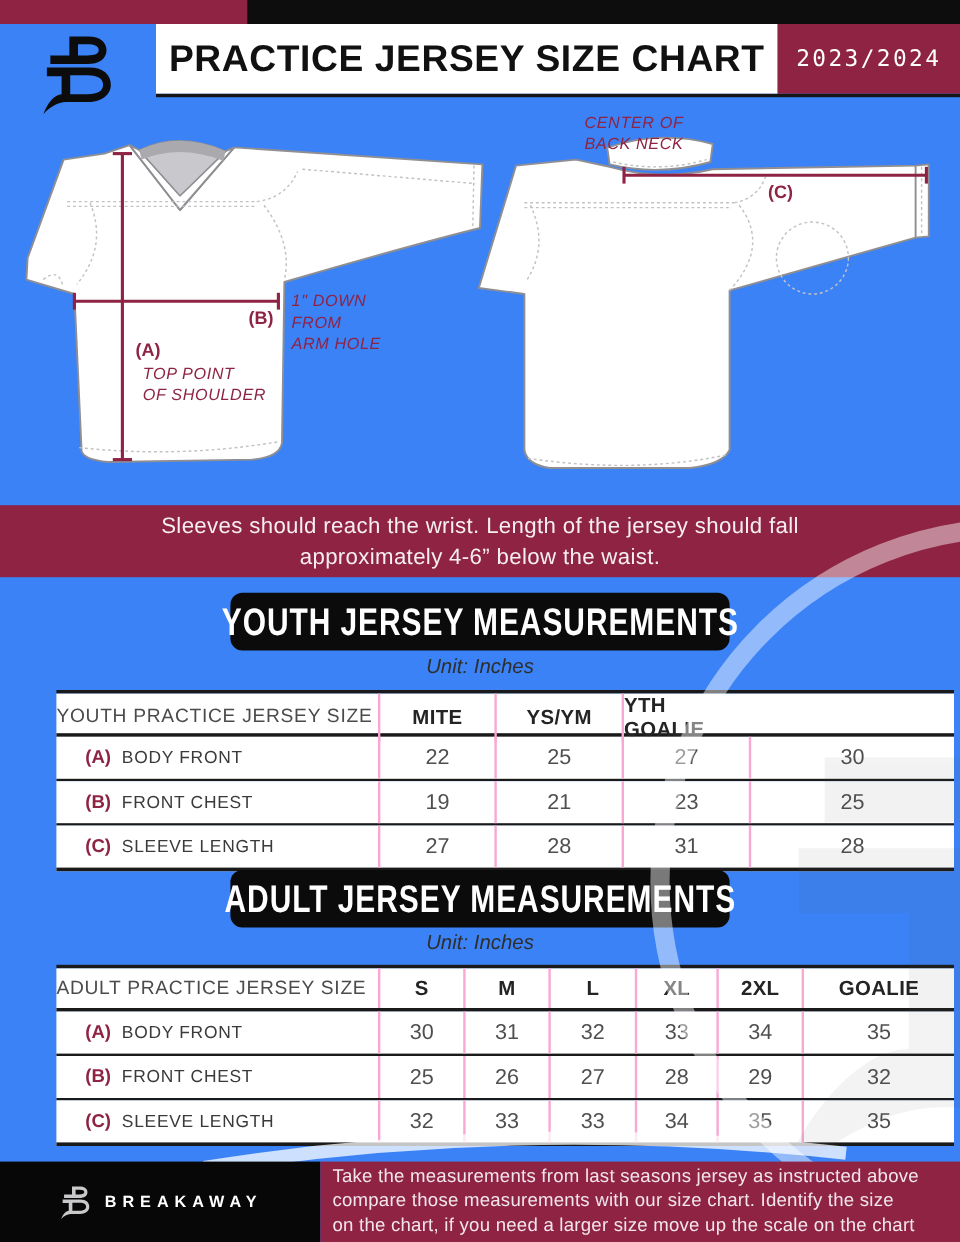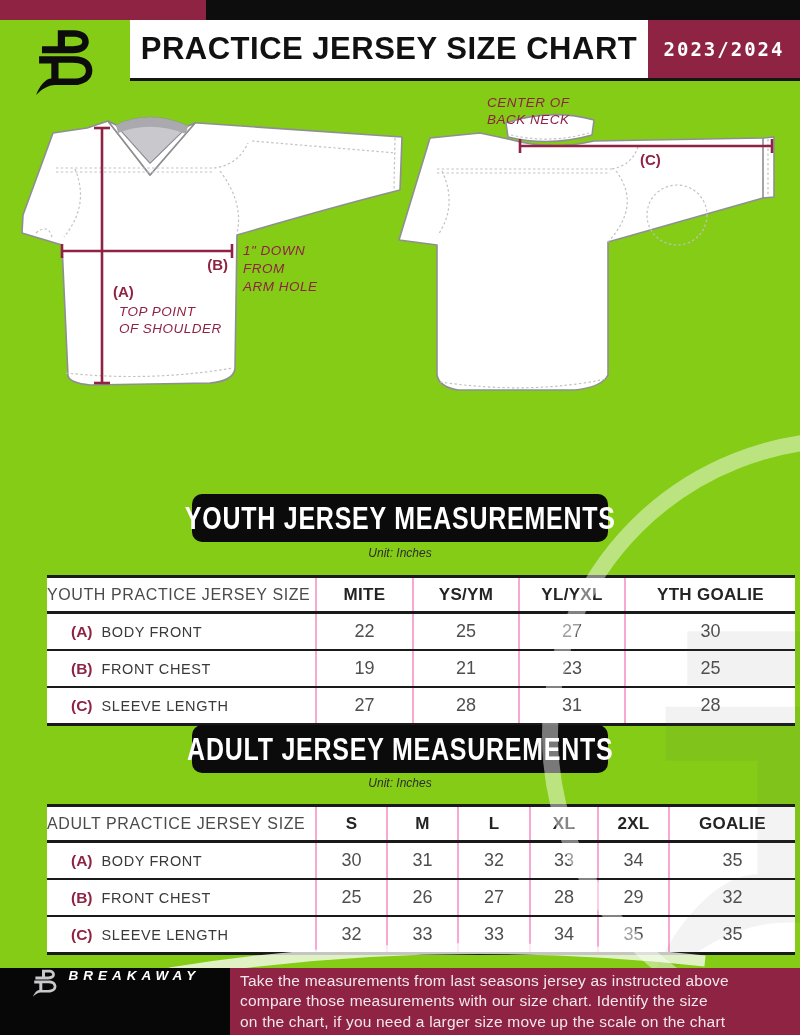--- a/index.html
+++ b/index.html
@@ -1,30 +1,30 @@
 <!DOCTYPE html>
 <html><head>
 <meta charset="utf-8">
 <style>
   html,body{margin:0;padding:0;background:#cfcfd2;}
-  #page{position:relative;width:800px;height:1035px;background:#84cc16;overflow:hidden;
+  #page{position:relative;width:800px;height:1035px;background:#3b82f6;overflow:hidden;
         font-family:"Liberation Sans",sans-serif;}
 
   
   .strip{position:absolute;top:0;height:20px;}
   .strip.maroon{left:0;width:206px;background:#8E2344;}
   .strip.black{left:206px;right:0;background:#0d0d0d;}
 
   
   .titlebar{position:absolute;left:130px;top:20px;width:670px;height:58px;display:flex;
             border-bottom:3px solid #161616;box-sizing:content-box;}
   .titlebar .white{flex:1;background:#ffffff;display:flex;align-items:center;justify-content:center;}
   .titlebar .white h1{margin:0;font-size:31px;font-weight:700;letter-spacing:.5px;color:#111;white-space:nowrap;}
   .titlebar .season{width:152px;background:#8E2344;color:#fff;display:flex;align-items:center;justify-content:center;
-            font-family:"DejaVu Sans Mono",monospace;font-weight:bold;font-size:19px;letter-spacing:2px;}
+            font-family:"DejaVu Sans Mono",monospace;font-weight:normal;font-size:19px;letter-spacing:2px;}
 
   
   .logo{position:absolute;left:28px;top:26px;width:74px;height:72px;}
   .logo path{fill:#0c0c0c;}
 
   
   .jsvg{position:absolute;top:85px;width:420px;height:330px;}
   .jsvg.front{left:0;}
   .jsvg.back{left:380px;}
   .outline{stroke:#8f8f93;stroke-width:1.6;fill:#ffffff;stroke-linejoin:round;}
@@ -36,21 +36,21 @@
   
   .banner{position:absolute;left:0;top:421px;width:800px;height:60px;background:#8E2344;
           display:flex;flex-direction:column;align-items:center;justify-content:center;}
   .banner div{color:#f7eef2;font-size:18.5px;line-height:26px;letter-spacing:.3px;}
 
   
   .section-box{position:absolute;left:50%;transform:translateX(-50%);width:416px;height:48px;
                background:#0b0b0b;border-radius:10px;display:flex;align-items:center;justify-content:center;}
   .section-box span{display:inline-block;color:#fff;font-weight:700;font-size:32px;letter-spacing:1px;
                transform:scaleX(.78);white-space:nowrap;}
-  .unit{position:absolute;left:0;width:800px;text-align:center;font-style:italic;font-size:12px;color:#2e2e2e;}
+  .unit{position:absolute;left:0;width:800px;text-align:center;font-style:italic;font-size:17px;color:#2e2e2e;}
 
   
   .tbl{position:absolute;left:47px;width:748px;border-top:3px solid #1a1a1a;}
   .trow{display:grid;background:#ffffff;}
   .ycols{grid-template-columns:268px 97px 106px 106px 171px;}
   .acols{grid-template-columns:268px 71px 71px 72px 68px 71px 127px;}
   .trow.head{height:33px;border-bottom:3px solid #1a1a1a;}
   .trow.data{height:35px;border-bottom:2px solid #1a1a1a;}
   .trow.data:last-child{border-bottom:3px solid #1a1a1a;}
   .c{display:flex;align-items:center;justify-content:center;}
@@ -61,21 +61,21 @@
   .colhead{font-size:17px;font-weight:bold;color:#242424;letter-spacing:.3px;}
   .rkey{font-size:15.5px;font-weight:bold;color:#8E2344;}
   .rlab{font-size:14.5px;color:#3a3a3a;letter-spacing:.6px;}
   .val{font-size:18px;color:#4f4f4f;}
 
   
   .wm{position:absolute;left:0;top:0;width:800px;height:1035px;pointer-events:none;z-index:5;}
 
   
   .footer{position:absolute;left:0;top:968px;width:800px;height:67px;display:flex;z-index:6;}
-  .footer .fblack{width:230px;background:#070707;display:flex;justify-content:center;gap:9px;font-style:italic;}
+  .footer .fblack{width:267px;background:#070707;display:flex;align-items:center;justify-content:center;gap:9px;}
   .footer .fblack svg{width:30px;height:30px;}
   .footer .fblack svg path{fill:#c9c9cc;}
   .footer .brand{color:#fff;font-size:13.5px;font-weight:bold;letter-spacing:5px;}
   .footer .fmaroon{flex:1;background:#8E2344;display:flex;flex-direction:column;justify-content:center;padding-left:10px;}
   .footer .fmaroon div{color:#f2e6ec;font-size:15.5px;line-height:20.5px;letter-spacing:.2px;}
 </style>
 </head>
 <body>
 
 <div id="page">
@@ -153,32 +153,35 @@
     </g>
     <text class="svg-key" x="228" y="185" text-anchor="end">(B)</text>
     <text class="svg-cap" x="243" y="170">1" DOWN</text>
     <text class="svg-cap" x="243" y="188">FROM</text>
     <text class="svg-cap" x="243" y="206">ARM HOLE</text>
     <text class="svg-key" x="113" y="212">(A)</text>
     <text class="svg-cap" x="119" y="231">TOP POINT</text>
     <text class="svg-cap" x="119" y="248">OF SHOULDER</text>
   </svg>
 
+  <div class="banner">
+    <div>Sleeves should reach the wrist. Length of the jersey should fall</div>
+    <div>approximately 4-6” below the waist.</div>
+  </div>
 
   <div class="section-box" style="top:494px;">
     <span>YOUTH JERSEY MEASUREMENTS</span>
   </div>
   <div class="unit" style="top:546px;">Unit: Inches</div>
 
   <div class="tbl" style="top:575px;">
     <div class="trow head ycols">
       <div class="c first colhead0">YOUTH PRACTICE JERSEY SIZE</div>
       <div class="c sep colhead">MITE</div>
       <div class="c sep colhead">YS/YM</div>
-      <div class="c sep colhead">YL/YXL</div>
       <div class="c sep colhead">YTH GOALIE</div>
     </div>
     <div class="trow data ycols">
       <div class="c rowlab">
         <span class="rkey">(A)</span>
         <span class="rlab">BODY FRONT</span>
       </div>
       <div class="c sep val">22</div>
       <div class="c sep val">25</div>
       <div class="c sep val">27</div>

